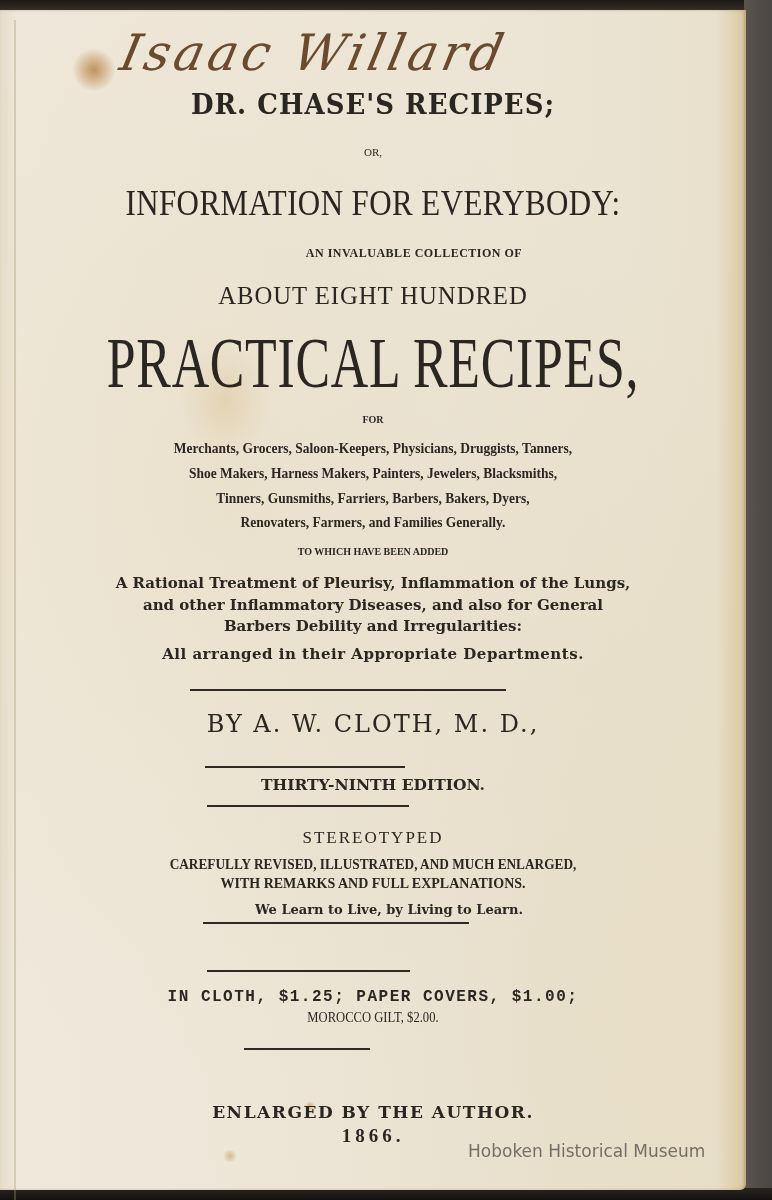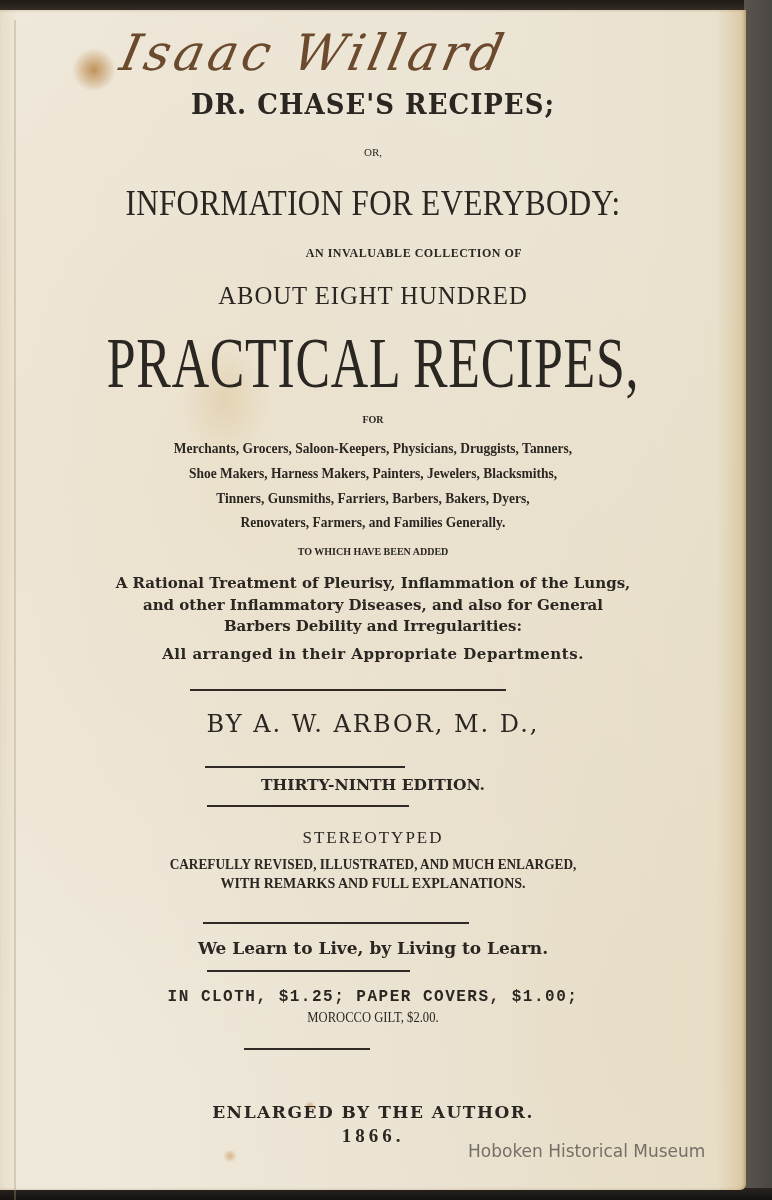--- a/index.html
+++ b/index.html
@@ -84,21 +84,21 @@
     .l-treat { font-size: 15px; font-weight: bold; }
     .l-treat1 { top: 564px; }
     .l-treat2 { top: 586px; }
     .l-treat3 { top: 607px; }
     .l-arranged { top: 635px; font-size: 15px; font-weight: bold; letter-spacing: 0.5px; }
     .l-by { top: 700px; font-size: 24px; letter-spacing: 2px; }
     .l-edition { top: 765px; font-size: 15.5px; font-weight: bold; }
     .l-stereo { top: 818px; font-size: 17px; letter-spacing: 2px; }
     .l-revised { top: 847px; font-size: 14px; font-weight: bold; transform: scaleX(0.95); }
     .l-remarks { top: 866px; font-size: 14px; font-weight: bold; }
-    .l-motto { top: 928px; font-size: 17px; font-weight: bold; }
+    .l-motto { top: 892px; font-size: 13px; font-weight: bold; padding-left: 16px; }
     .l-price1 { top: 978px; font-size: 16px; font-weight: bold; letter-spacing: 1.5px; font-family: Liberation Mono, monospace; }
     .l-price2 { top: 1000px; font-size: 14px; transform: scaleX(0.9); }
     .l-city { top: 1068px; font-size: 19px; }
     .l-pub { top: 1092px; font-size: 17px; font-weight: bold; letter-spacing: 1.5px; }
     .l-year { top: 1115px; font-size: 19px; font-weight: bold; letter-spacing: 4px; }
 
     .rule {
       position: absolute; height: 2px; background: #2f2a25;
     }
     .r1 { left: 190px; top: 679px; width: 316px; }
@@ -144,21 +144,21 @@
   <div class="line serif l-occ l-occ4">Renovaters, Farmers, and Families Generally.</div>
 
   <div class="line serif l-added">TO WHICH HAVE BEEN ADDED</div>
 
   <div class="line slab l-treat l-treat2">and other Inflammatory Diseases, and also for General</div>
   <div class="line slab l-treat l-treat1">A Rational Treatment of Pleurisy, Inflammation of the Lungs,</div>
   <div class="line slab l-treat l-treat3">Barbers Debility and Irregularities:</div>
   <div class="line slab l-arranged">All arranged in their Appropriate Departments.</div>
 
   <div class="rule r1"></div>
-  <div class="line slab l-by">BY A. W. ARBOR, M. D.,</div>
+  <div class="line slab l-by">BY A. W. CLOTH, M. D.,</div>
   <div class="rule r2"></div>
   <div class="line slab l-edition">THIRTY-NINTH EDITION.</div>
   <div class="rule r3"></div>
 
   <div class="line serif l-stereo">STEREOTYPED</div>
   <div class="line serif l-revised">CAREFULLY REVISED, ILLUSTRATED, AND MUCH ENLARGED,</div>
   <div class="line serif l-remarks">WITH REMARKS AND FULL EXPLANATIONS.</div>
 
   <div class="rule r4"></div>
   <div class="line slab l-motto">We Learn to Live, by Living to Learn.</div>

